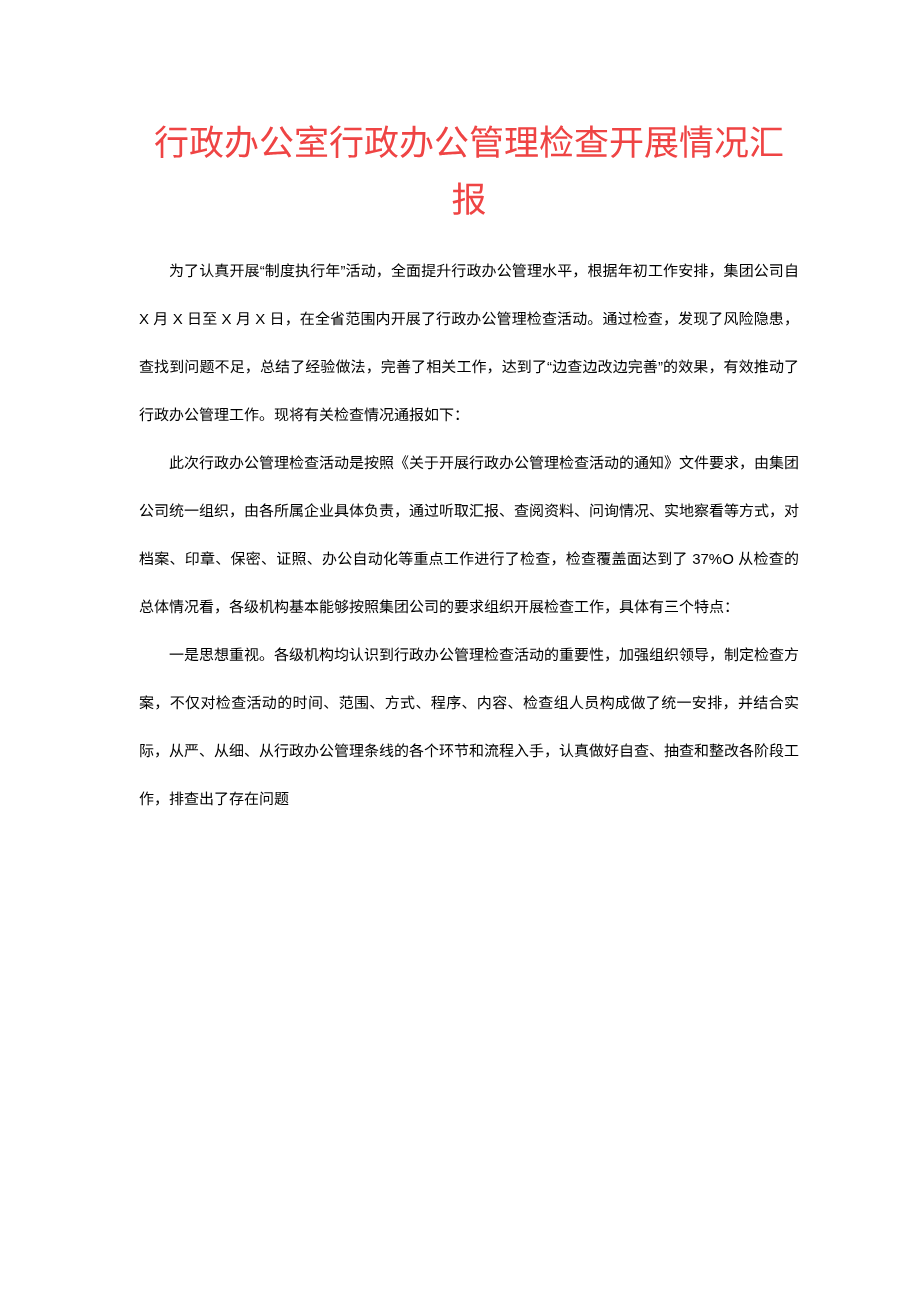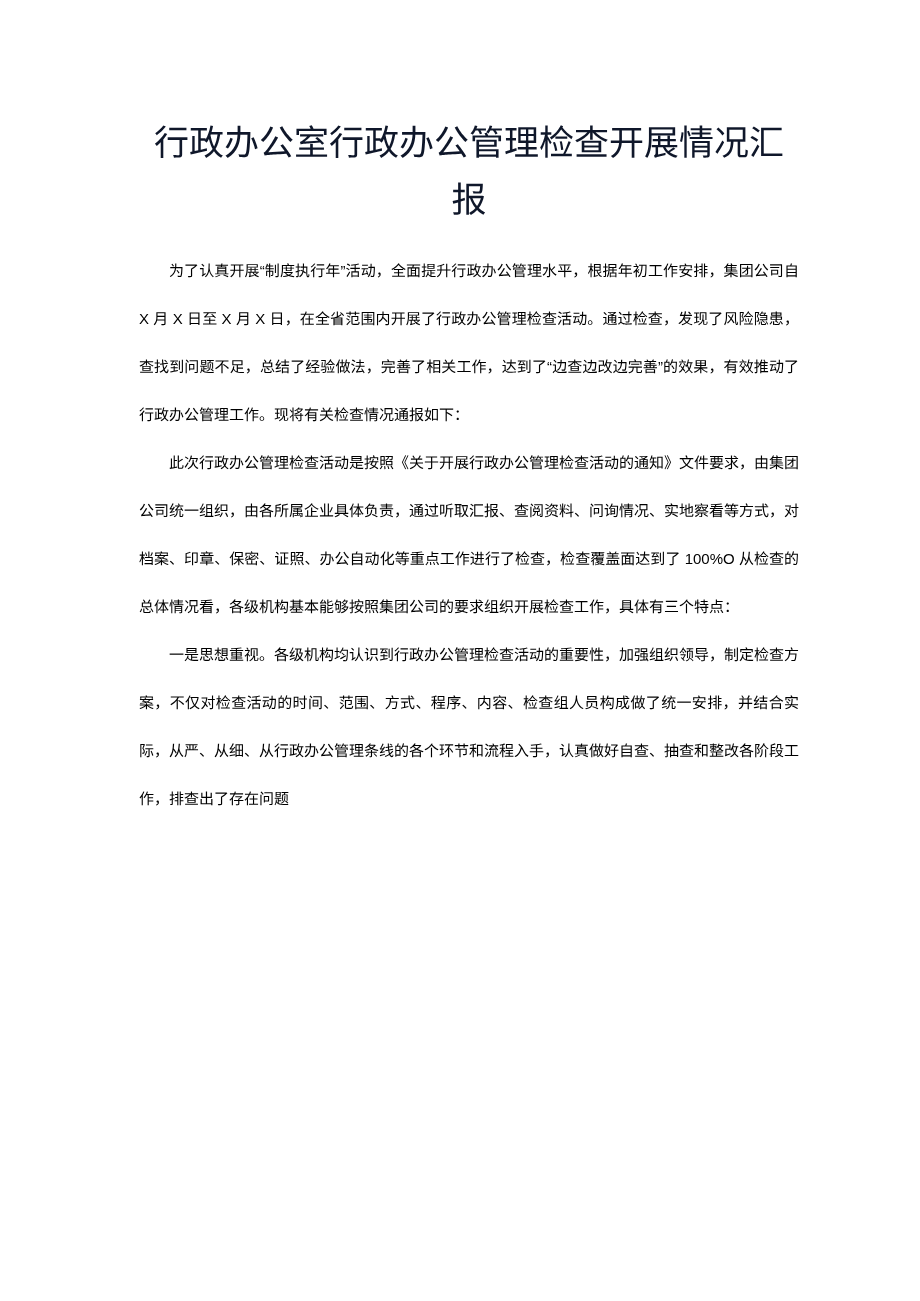--- a/index.html
+++ b/index.html
@@ -23,21 +23,21 @@
     background: #ffffff;
   }
   .doc-title {
     width: 660px;
     margin: 0 0 19px 0;
     font-size: 35px;
     line-height: 57px;
     font-weight: normal;
     text-align: center;
     letter-spacing: 0;
-    color: #0f172a;
+    color: #ef4444;
     font-family: "Liberation Sans", sans-serif;
   }
   .doc-body {
     width: 660px;
   }
   .doc-body p {
     margin: 0;
     font-size: 15px;
     line-height: 48px;
     text-align: justify;
@@ -49,16 +49,16 @@
   }
 </style>
 </head>
 <body>
 
 <main class="page">
   <h1 class="doc-title">行政办公室行政办公管理检查开展情况汇报</h1>
 
   <section class="doc-body">
     <p>为了认真开展“制度执行年”活动，全面提升行政办公管理水平，根据年初工作安排，集团公司自 X 月 X 日至 X 月 X 日，在全省范围内开展了行政办公管理检查活动。通过检查，发现了风险隐患，查找到问题不足，总结了经验做法，完善了相关工作，达到了“边查边改边完善”的效果，有效推动了行政办公管理工作。现将有关检查情况通报如下：</p>
-    <p>此次行政办公管理检查活动是按照《关于开展行政办公管理检查活动的通知》文件要求，由集团公司统一组织，由各所属企业具体负责，通过听取汇报、查阅资料、问询情况、实地察看等方式，对档案、印章、保密、证照、办公自动化等重点工作进行了检查，检查覆盖面达到了 100%O 从检查的总体情况看，各级机构基本能够按照集团公司的要求组织开展检查工作，具体有三个特点：</p>
+    <p>此次行政办公管理检查活动是按照《关于开展行政办公管理检查活动的通知》文件要求，由集团公司统一组织，由各所属企业具体负责，通过听取汇报、查阅资料、问询情况、实地察看等方式，对档案、印章、保密、证照、办公自动化等重点工作进行了检查，检查覆盖面达到了 37%O 从检查的总体情况看，各级机构基本能够按照集团公司的要求组织开展检查工作，具体有三个特点：</p>
     <p>一是思想重视。各级机构均认识到行政办公管理检查活动的重要性，加强组织领导，制定检查方案，不仅对检查活动的时间、范围、方式、程序、内容、检查组人员构成做了统一安排，并结合实际，从严、从细、从行政办公管理条线的各个环节和流程入手，认真做好自查、抽查和整改各阶段工作，排查出了存在问题</p>
   </section>
 </main>
 
 </body></html>

